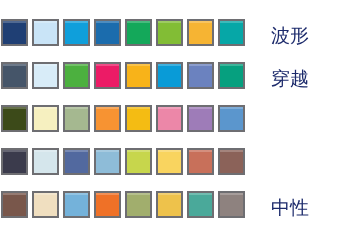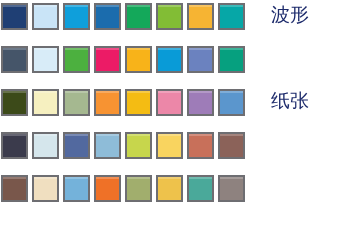--- a/index.html
+++ b/index.html
@@ -18,21 +18,21 @@
     display: flex;
     flex-direction: column;
     width: 340px;
     height: 227px;
     box-sizing: border-box;
     padding: 3px 0 0 1px;
   }
   .palette-row {
     display: flex;
     flex-direction: row;
-    align-items: flex-start;
+    align-items: flex-end;
     height: 43px;
     flex: 0 0 43px;
   }
   .swatch-strip {
     display: flex;
     flex-direction: row;
     align-items: center;
     width: 254px;
     flex: 0 0 254px;
   }
@@ -84,33 +84,33 @@
       <div class="swatch-strip">
         <div class="swatch" style="background: rgb(69, 85, 105);"></div>
         <div class="swatch" style="background: rgb(216, 236, 248);"></div>
         <div class="swatch" style="background: rgb(76, 176, 63);"></div>
         <div class="swatch" style="background: rgb(236, 27, 102);"></div>
         <div class="swatch" style="background: rgb(248, 179, 25);"></div>
         <div class="swatch" style="background: rgb(9, 155, 215);"></div>
         <div class="swatch" style="background: rgb(107, 130, 191);"></div>
         <div class="swatch" style="background: rgb(6, 160, 127);"></div>
       </div>
+      <div class="palette-label">穿越</div>
     </div>
     <div class="palette-row">
       <div class="swatch-strip">
         <div class="swatch" style="background: rgb(60, 74, 25);"></div>
         <div class="swatch" style="background: rgb(246, 240, 192);"></div>
         <div class="swatch" style="background: rgb(165, 184, 144);"></div>
         <div class="swatch" style="background: rgb(247, 147, 50);"></div>
         <div class="swatch" style="background: rgb(244, 188, 19);"></div>
         <div class="swatch" style="background: rgb(236, 135, 168);"></div>
         <div class="swatch" style="background: rgb(158, 124, 184);"></div>
         <div class="swatch" style="background: rgb(91, 150, 205);"></div>
       </div>
-      <div class="palette-label">纸张</div>
     </div>
     <div class="palette-row">
       <div class="swatch-strip">
         <div class="swatch" style="background: rgb(59, 59, 76);"></div>
         <div class="swatch" style="background: rgb(213, 230, 236);"></div>
         <div class="swatch" style="background: rgb(82, 105, 159);"></div>
         <div class="swatch" style="background: rgb(142, 188, 216);"></div>
         <div class="swatch" style="background: rgb(199, 214, 76);"></div>
         <div class="swatch" style="background: rgb(249, 212, 95);"></div>
         <div class="swatch" style="background: rgb(200, 112, 90);"></div>
@@ -121,14 +121,15 @@
       <div class="swatch-strip">
         <div class="swatch" style="background: rgb(121, 87, 75);"></div>
         <div class="swatch" style="background: rgb(240, 223, 192);"></div>
         <div class="swatch" style="background: rgb(116, 178, 218);"></div>
         <div class="swatch" style="background: rgb(239, 113, 39);"></div>
         <div class="swatch" style="background: rgb(161, 174, 109);"></div>
         <div class="swatch" style="background: rgb(238, 194, 75);"></div>
         <div class="swatch" style="background: rgb(74, 169, 154);"></div>
         <div class="swatch" style="background: rgb(142, 130, 127);"></div>
       </div>
+      <div class="palette-label">中性</div>
     </div>
   </div>
 
 </body></html>

